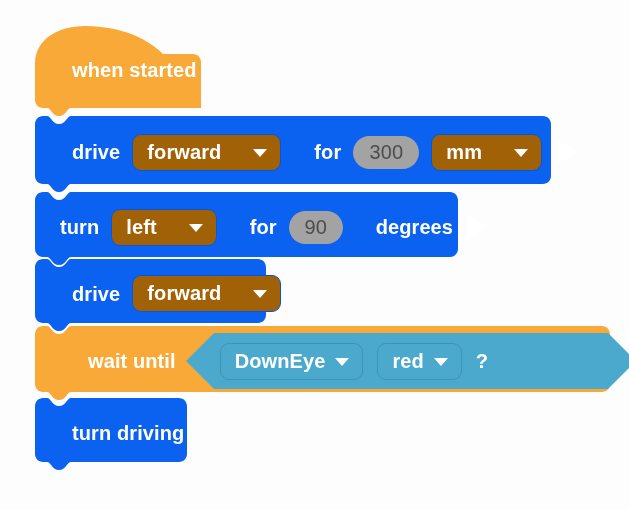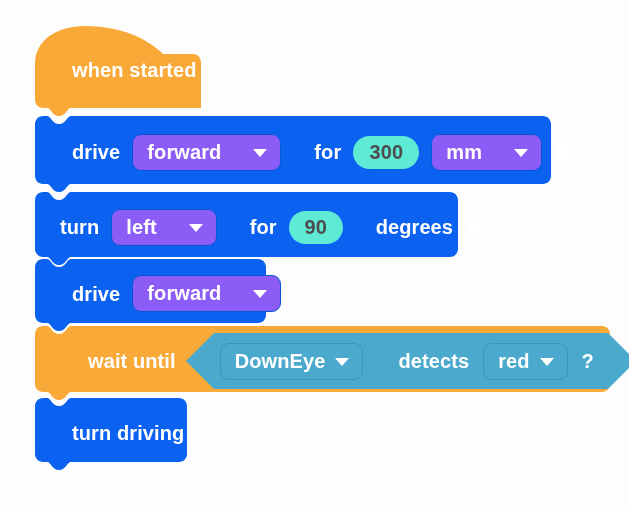--- a/index.html
+++ b/index.html
@@ -66,40 +66,40 @@
     display: inline-flex;
     align-items: center;
     gap: 10px;
     padding: 7px 13px 8px 14px;
     border-radius: 9px;
     border: 1px solid rgba(0,0,0,0.12);
     line-height: 1;
     font-weight: bold;
     color: #ffffff;
   }
-  .dd-blue   { background: #8b5cf6; border-color: #0a56d2; gap: 32px; }
+  .dd-blue   { background: #a16207; border-color: #0a56d2; gap: 32px; }
   .dd-teal   { background: #4CA9CE; border-color: #3f93b5; }
 
   .caret {
     width: 0; height: 0;
     border-left: 7px solid transparent;
     border-right: 7px solid transparent;
     border-top: 8px solid #ffffff;
     margin-top: 2px;
     flex: none;
   }
 
   
   .numfield {
     display: inline-flex;
     align-items: center;
     justify-content: center;
-    background: #5eead4;
+    background: #a3a3a3;
     color: #4d4d4d;
-    font-weight: bold;
+    font-weight: normal;
     border-radius: 999px;
     padding: 6px 0 7px 0;
     min-width: 66px;
     line-height: 1;
   }
   .numfield.narrow { min-width: 54px; }
 
   
   .play-icon {
     width: 0; height: 0;
@@ -295,21 +295,20 @@
       <span class="boolean" style="width:450px;">
         <svg class="hexbg" viewBox="0 0 450 56" preserveAspectRatio="none">
           <path d="M28,0 L422,0 L450,28 L422,56 L28,56 L0,28 Z" fill="#4CA9CE"></path>
         </svg>
         <span class="hexcontent">
           <span class="dropdown dd-teal">
             <span>DownEye</span>
             <span class="caret"></span>
           </span>
 
-          <span class="label">detects</span>
 
           <span class="dropdown dd-teal">
             <span>red</span>
             <span class="caret"></span>
           </span>
 
           <span class="qmark">?</span>
         </span>
       </span>
     </div>

